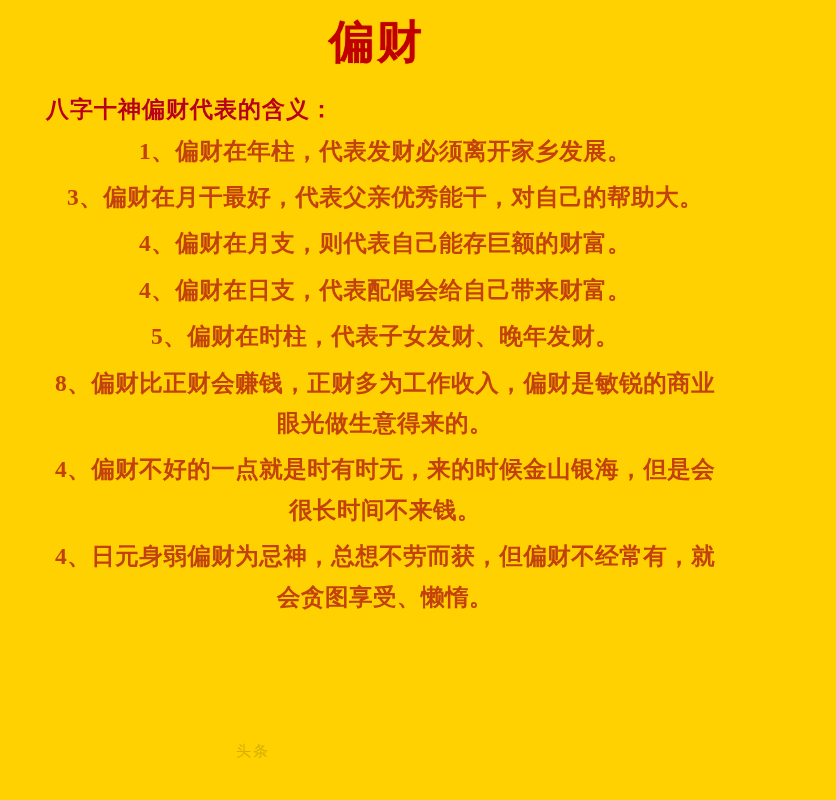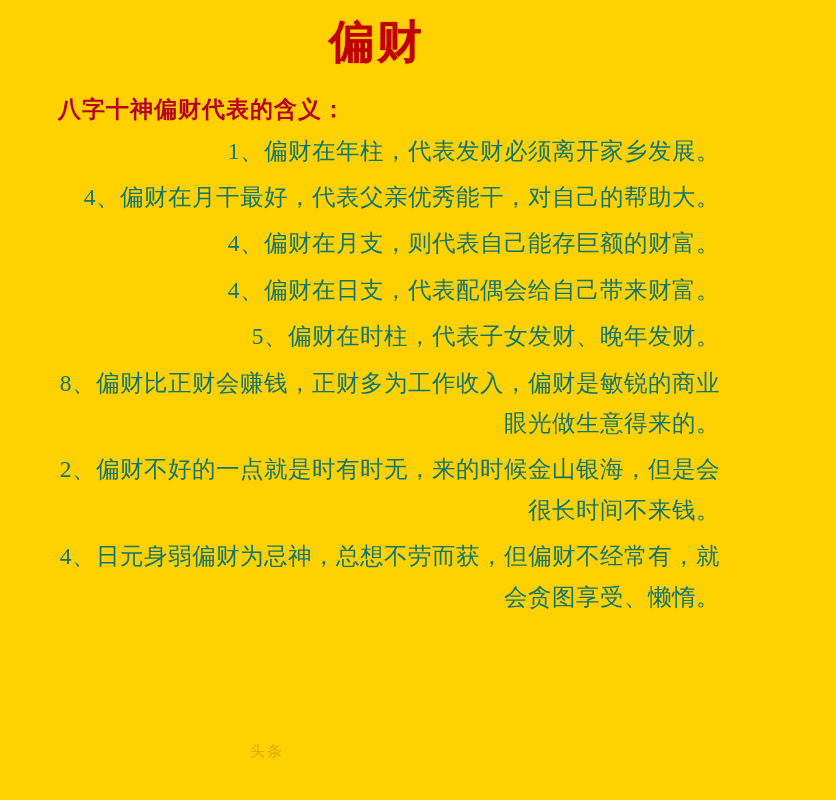--- a/index.html
+++ b/index.html
@@ -28,59 +28,60 @@
     font-size: 45px;
     letter-spacing: 3px;
     padding-top: 18px;
     line-height: 1.1;
     text-shadow: 0 0 1px #C00000;
   }
   .subtitle {
     color: #B8001F;
     font-size: 23px;
     font-weight: bold;
-    padding: 26px 0 6px 58px;
+    padding: 26px 0 6px 46px;
     letter-spacing: 1px;
   }
   .body-list {
     padding: 0 34px 0 50px;
   }
   .item {
-    color: #0f766e;
+    color: #c2410c;
     font-size: 23.5px;
     line-height: 1.72;
     letter-spacing: 0.5px;
     margin: 0 0 6px 0;
-    text-align: right;
+    text-align: center;
     font-family: "Liberation Serif", "DejaVu Serif", serif;
+    font-weight: bold;
   }
   .watermark {
     position: absolute;
-    left: 250px;
+    left: 236px;
     top: 742px;
     font-size: 15px;
     color: rgba(120, 95, 0, 0.30);
     letter-spacing: 2px;
   }
 </style>
 </head>
 <body>
 
 <div class="page">
 
   <div class="title">偏财</div>
 
   <div class="subtitle">八字十神偏财代表的含义：</div>
 
   <div class="body-list">
     <p class="item">1、偏财在年柱，代表发财必须离开家乡发展。</p>
-    <p class="item">4、偏财在月干最好，代表父亲优秀能干，对自己的帮助大。</p>
+    <p class="item">3、偏财在月干最好，代表父亲优秀能干，对自己的帮助大。</p>
     <p class="item">4、偏财在月支，则代表自己能存巨额的财富。</p>
     <p class="item">4、偏财在日支，代表配偶会给自己带来财富。</p>
     <p class="item">5、偏财在时柱，代表子女发财、晚年发财。</p>
     <p class="item">8、偏财比正财会赚钱，正财多为工作收入，偏财是敏锐的商业眼光做生意得来的。</p>
-    <p class="item">2、偏财不好的一点就是时有时无，来的时候金山银海，但是会很长时间不来钱。</p>
+    <p class="item">4、偏财不好的一点就是时有时无，来的时候金山银海，但是会很长时间不来钱。</p>
     <p class="item">4、日元身弱偏财为忌神，总想不劳而获，但偏财不经常有，就会贪图享受、懒惰。</p>
   </div>
 
   <div class="watermark">头条</div>
 
 </div>
 
 </body></html>

